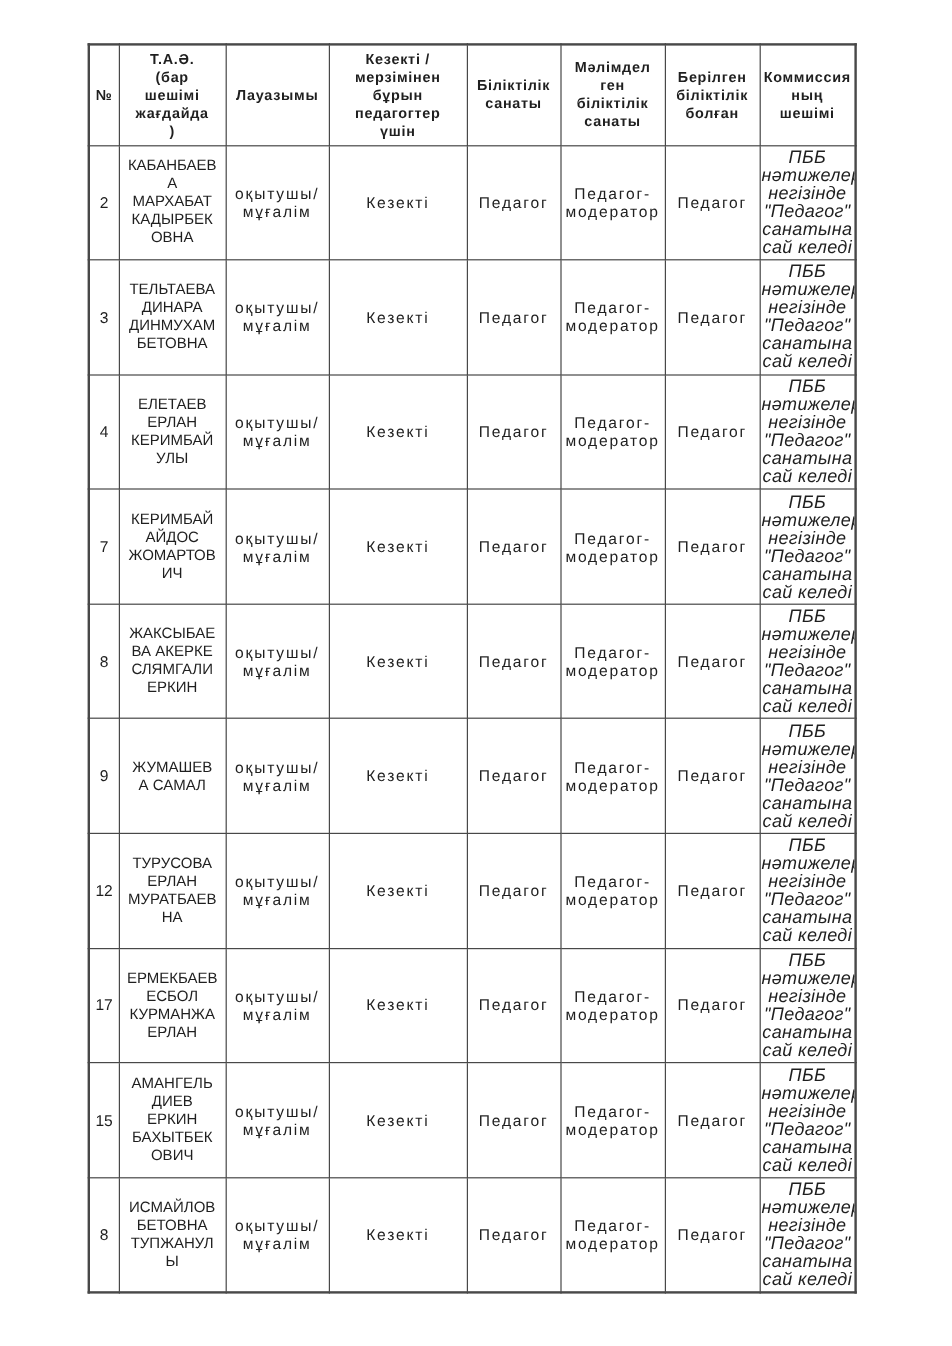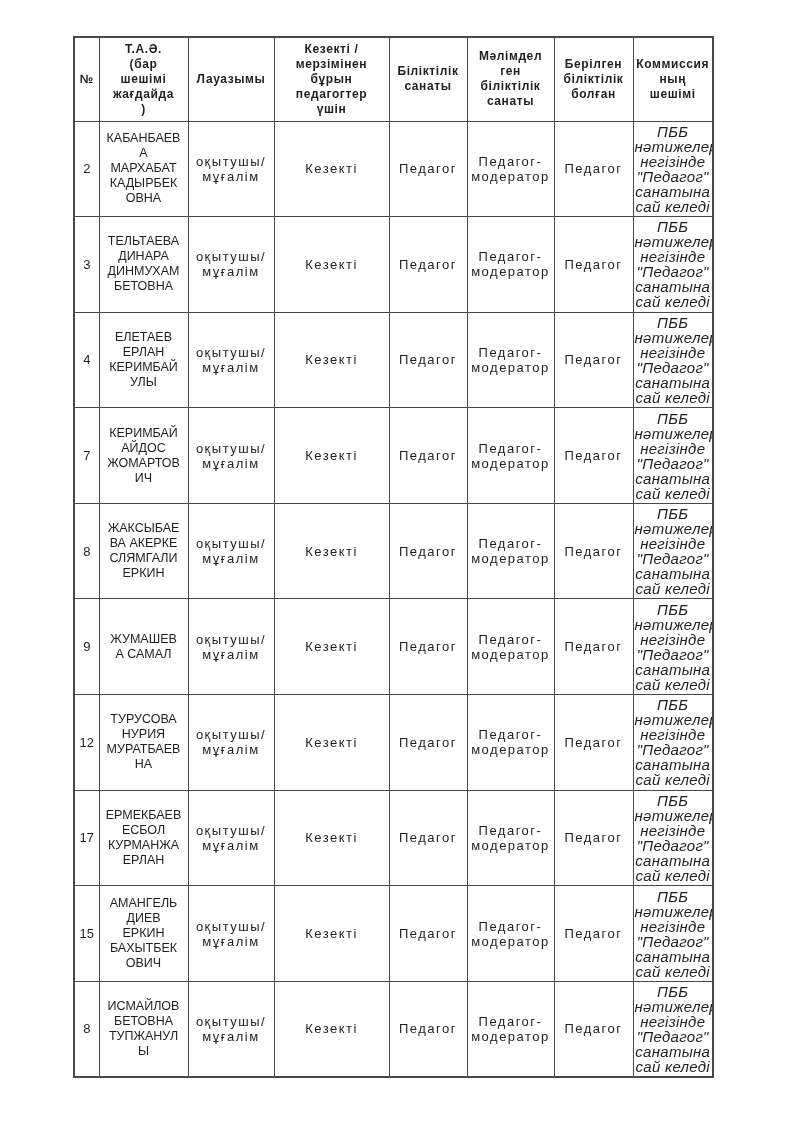--- a/index.html
+++ b/index.html
@@ -220,21 +220,21 @@
           <td class="c-decision">ПББ
 нәтижелері
 негізінде
 "Педагог"
 санатына
 сай келеді</td>
         </tr>
         <tr>
           <td class="c-num">12</td>
           <td class="c-name">ТУРУСОВА
-НУРИЯ
+ЕРЛАН
 МУРАТБАЕВ
 НА</td>
           <td class="c-position">оқытушы/
 мұғалім</td>
           <td class="c-order">Кезекті</td>
           <td class="c-category">Педагог</td>
           <td class="c-declared">Педагог-
 модератор</td>
           <td class="c-given">Педагог</td>
           <td class="c-decision">ПББ

